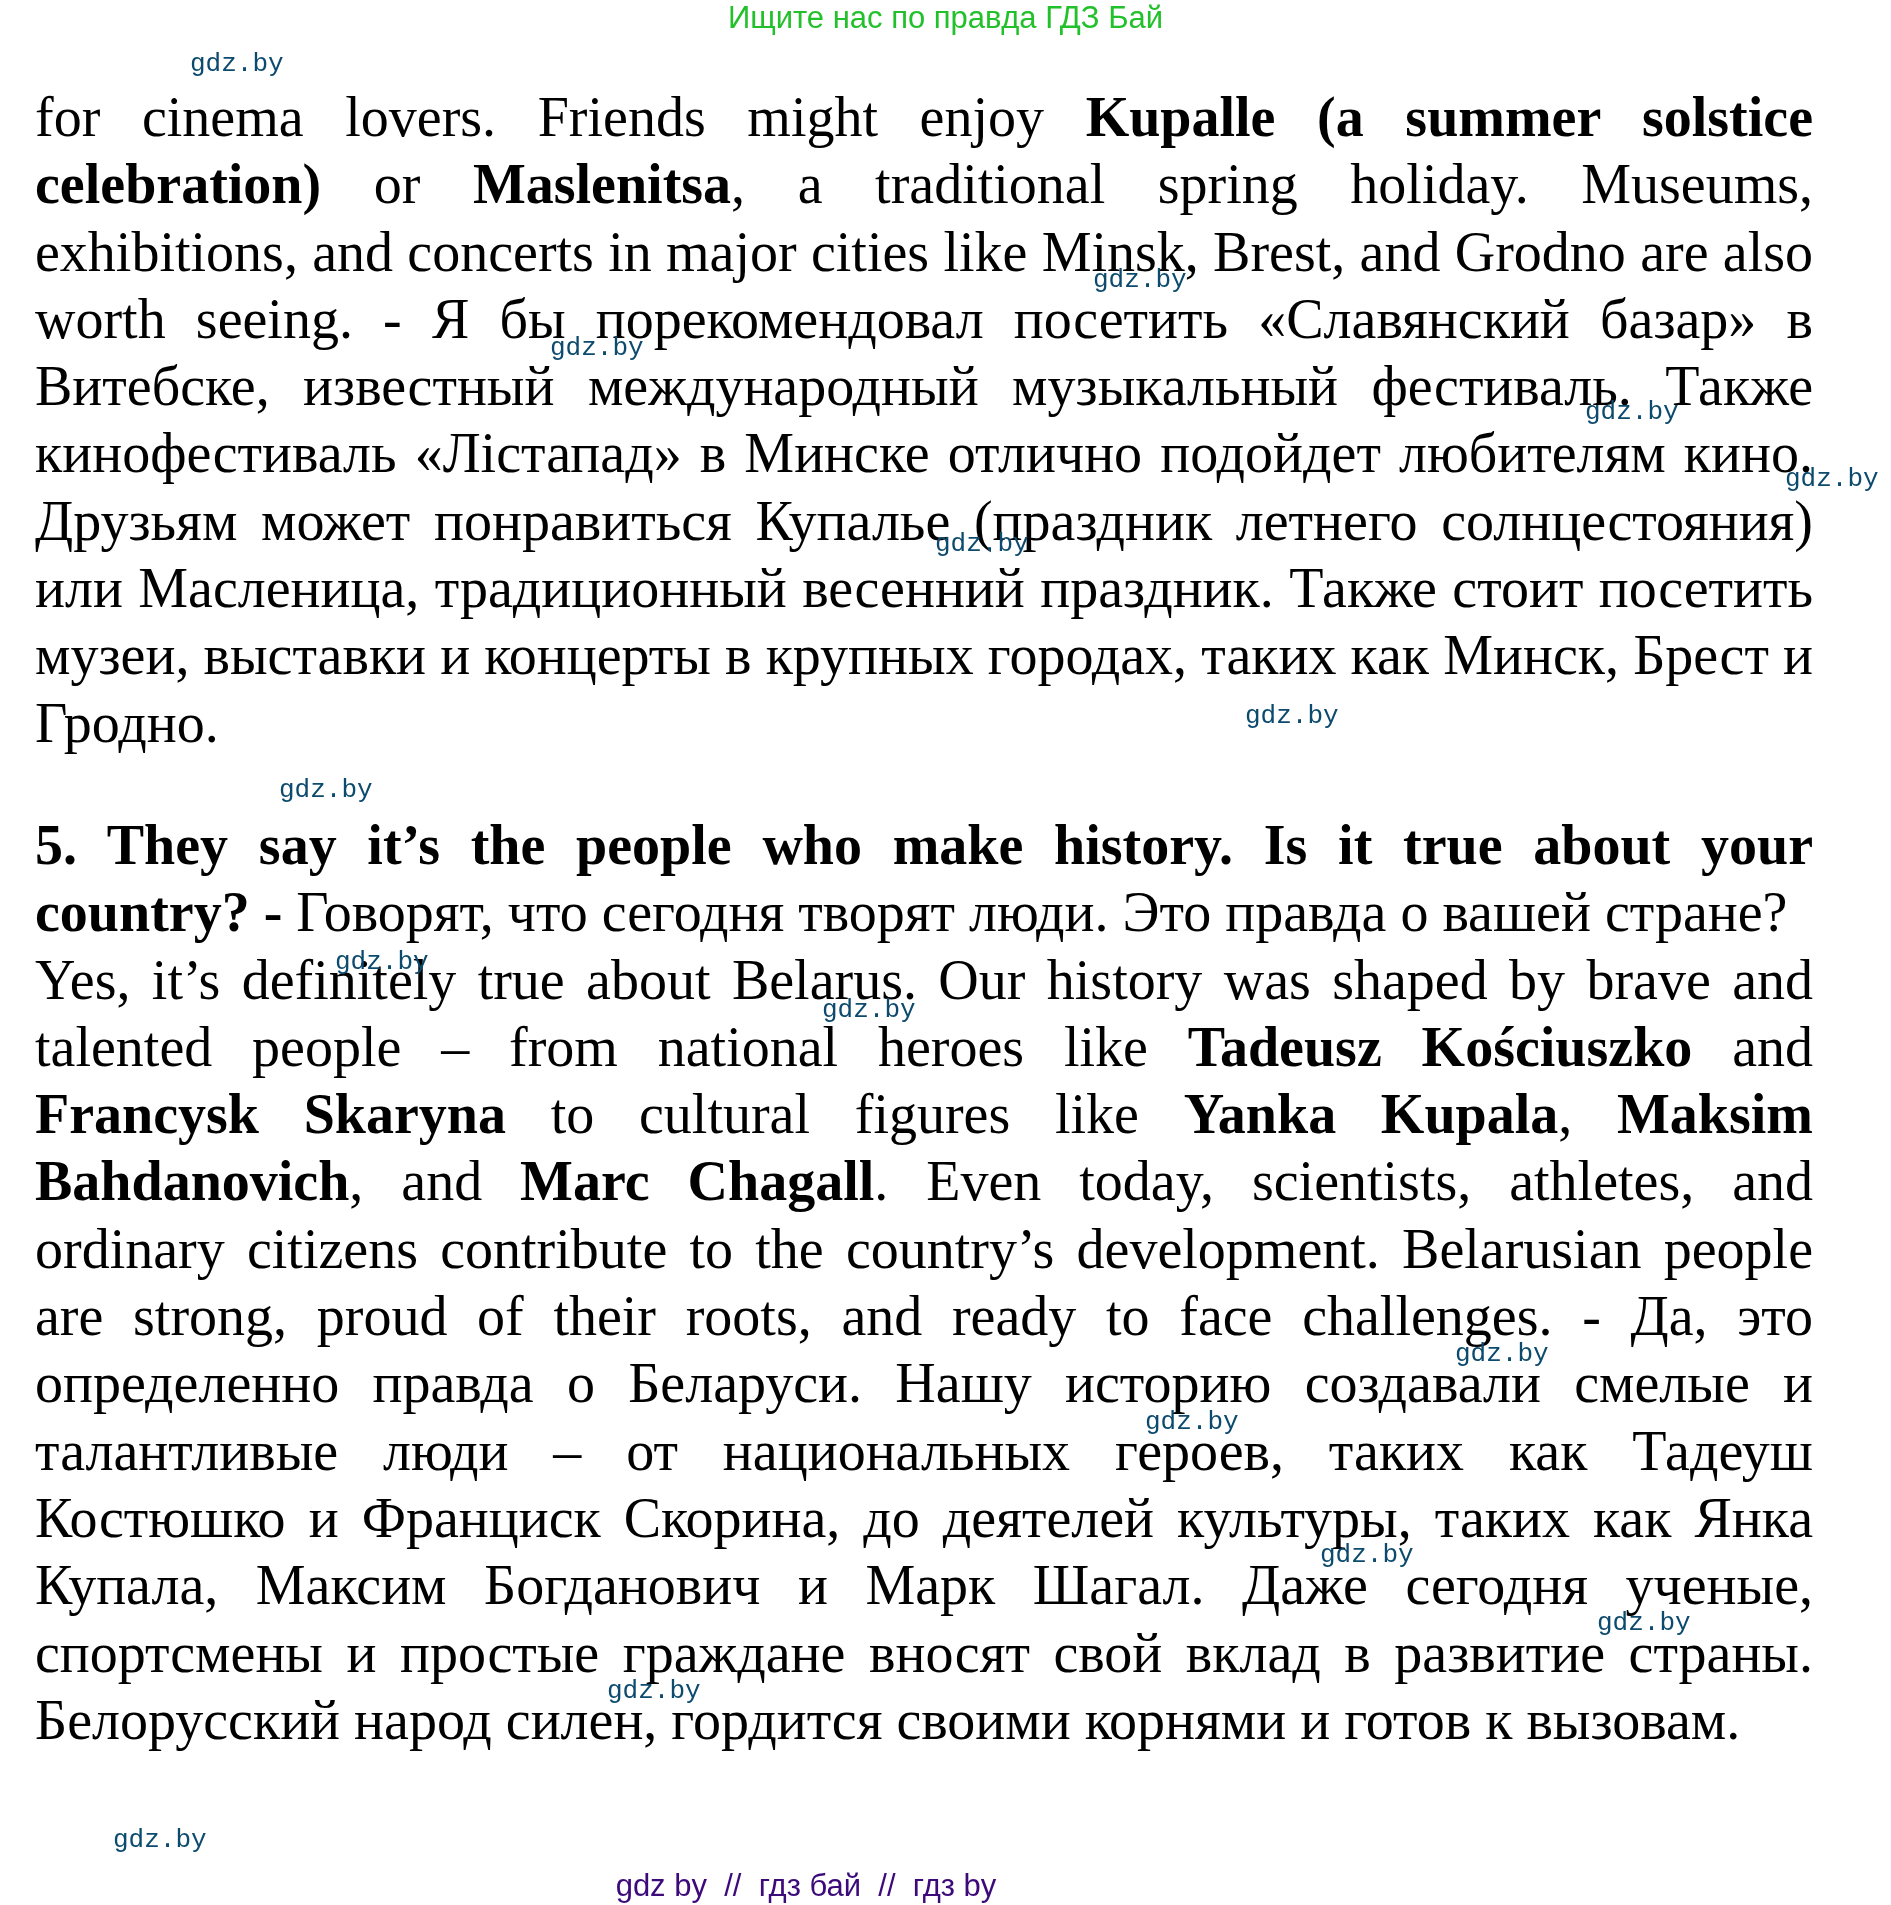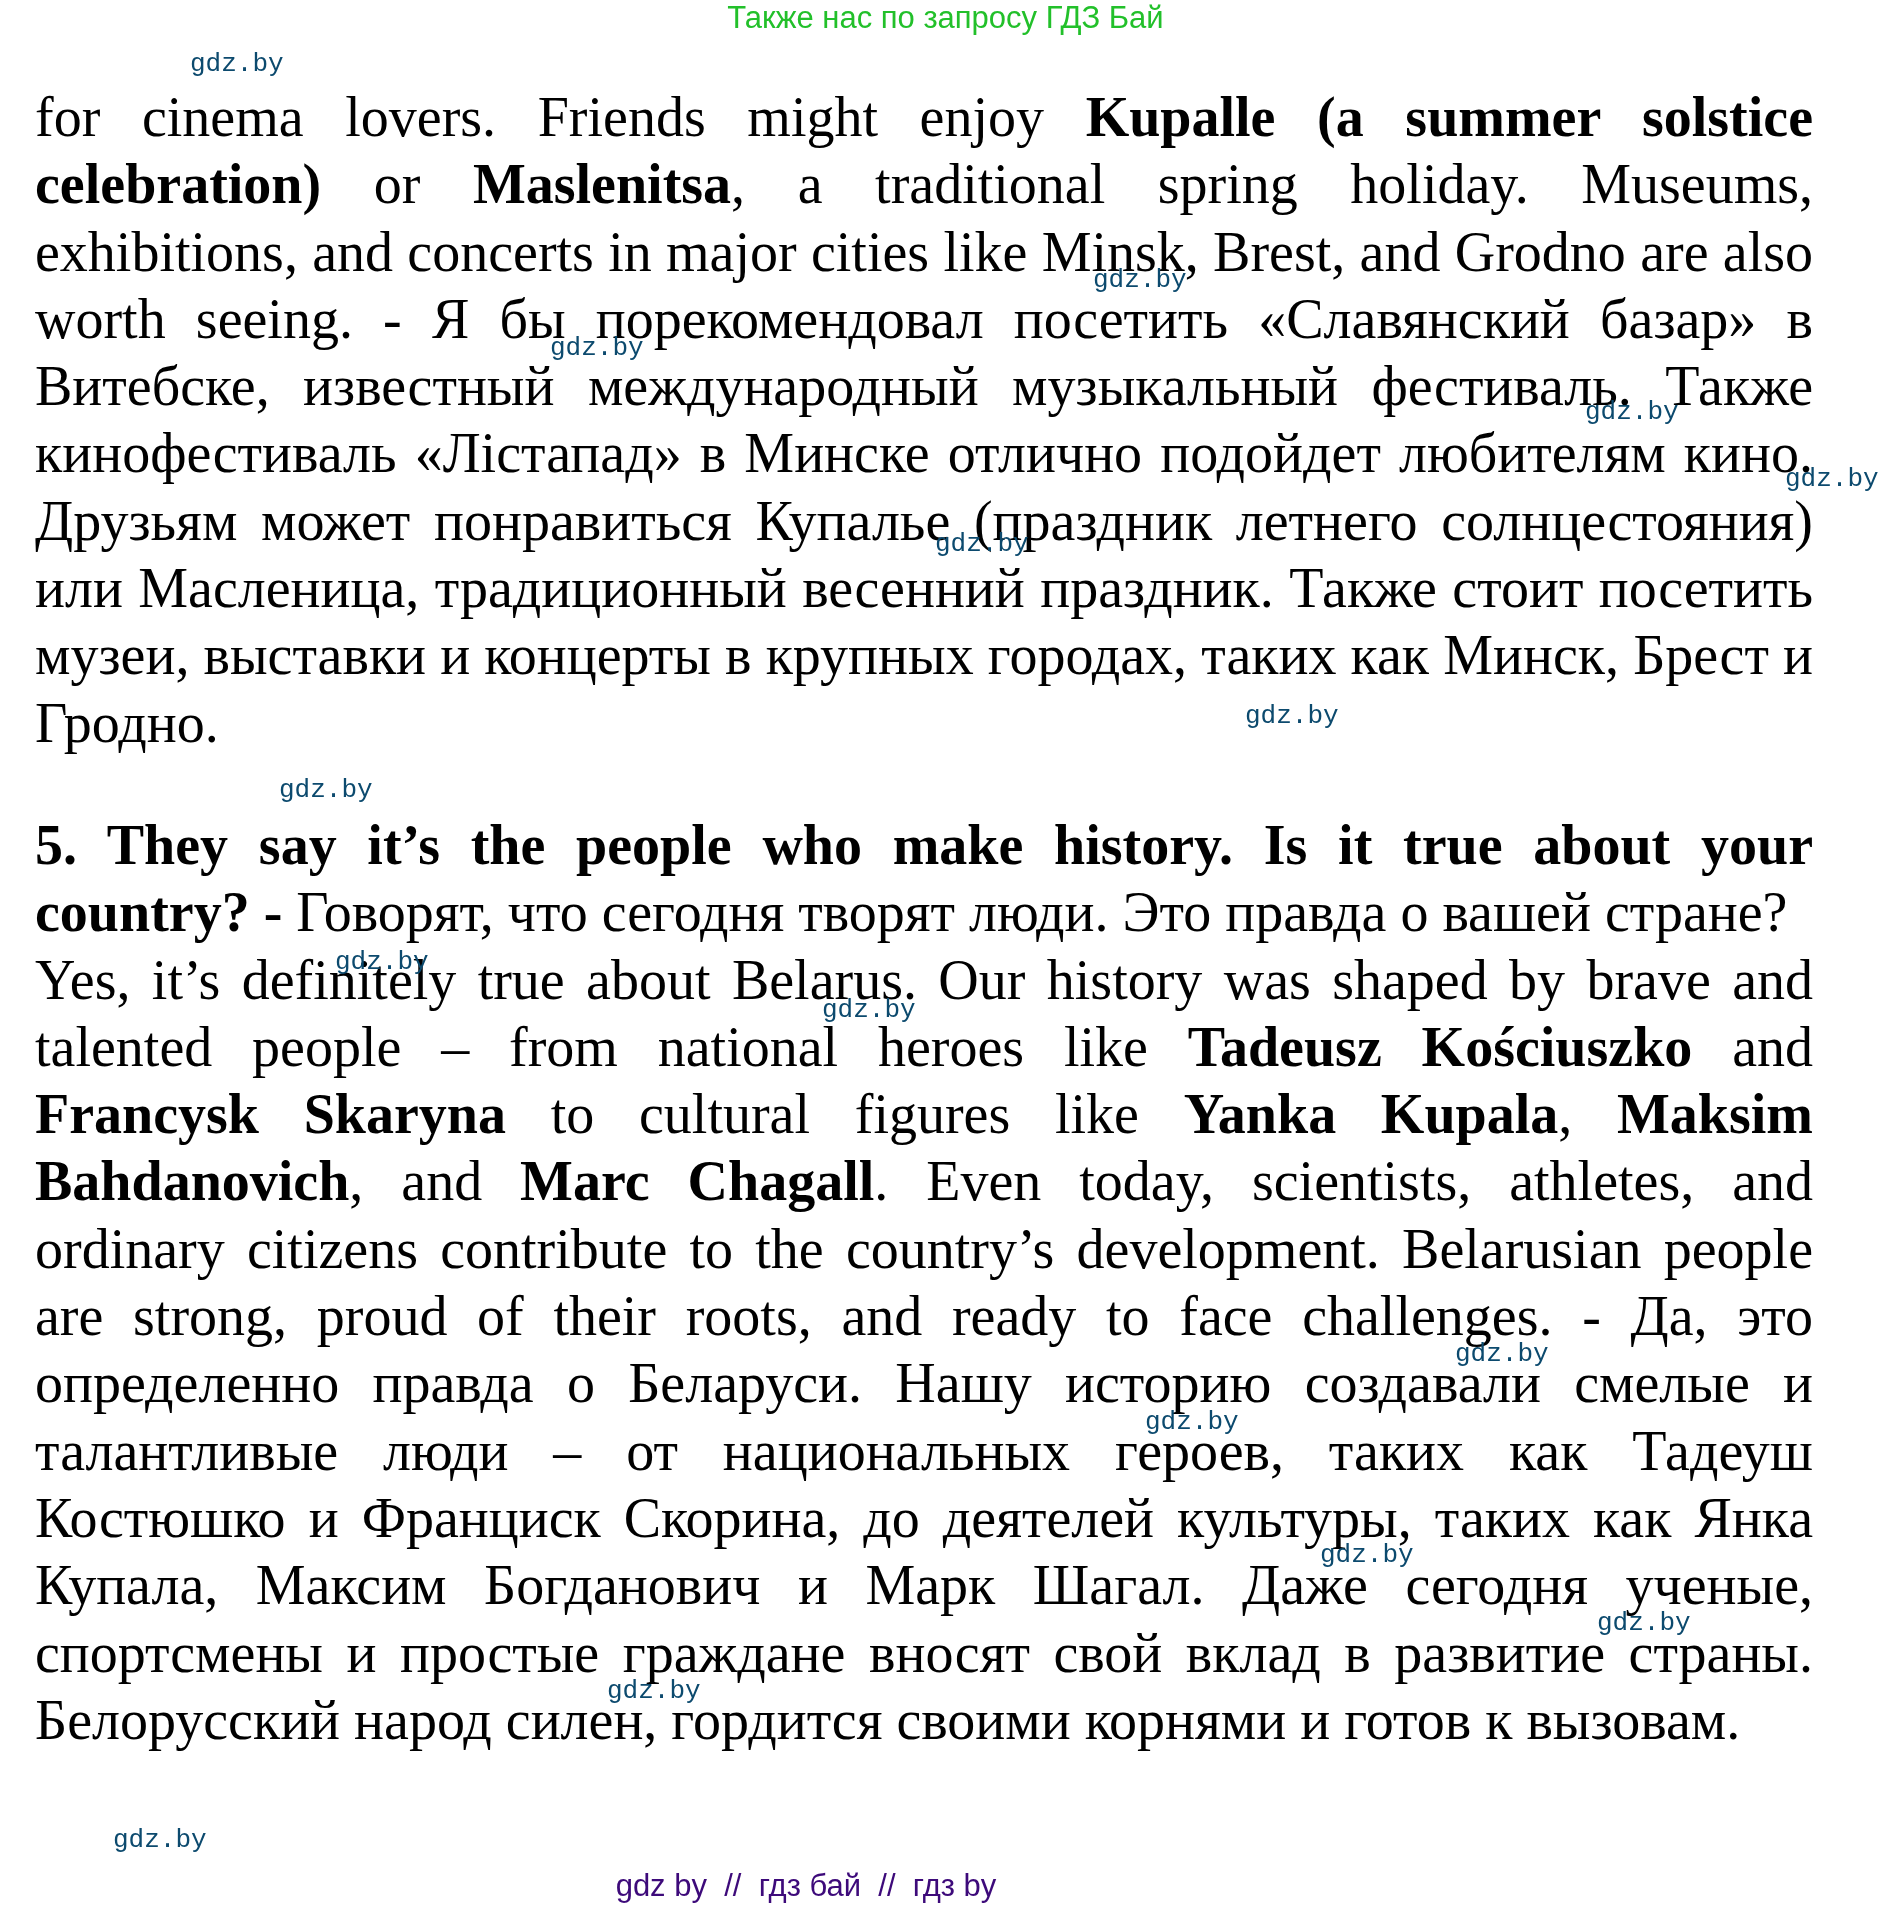--- a/index.html
+++ b/index.html
@@ -12,21 +12,21 @@
   .doc b { font-weight:bold; }
   .block1 { top:84px; }
   .block2 { top:812px; }
   .wm { position:absolute; font-family:Liberation Mono, monospace; font-size:26px; color:#0c4a6e; line-height:28px; }
   .footer { position:absolute; top:1868px; left:0; width:1612px; text-align:center;
     font-family:"Liberation Sans", sans-serif; font-size:31px; color:#3d0a7a; line-height:36px; white-space:pre; }
 </style>
 </head>
 <body>
 
-<div class="banner">Также нас по запросу ГДЗ Бай</div>
+<div class="banner">Ищите нас по правда ГДЗ Бай</div>
 
 <div class="doc block1">
   <p><span>for cinema lovers. Friends might enjoy </span><b>Kupalle (a summer solstice celebration)</b><span> or </span><b>Maslenitsa</b><span>, a traditional spring holiday. Museums, exhibitions, and concerts in major cities like Minsk, Brest, and Grodno are also worth seeing. - Я бы порекомендовал посетить «Славянский базар» в Витебске, известный международный музыкальный фестиваль. Также кинофестиваль «Лістапад» в Минске отлично подойдет любителям кино. Друзьям может понравиться Купалье (праздник летнего солнцестояния) или Масленица, традиционный весенний праздник. Также стоит посетить музеи, выставки и концерты в крупных городах, таких как Минск, Брест и Гродно.</span></p>
 </div>
 
 <div class="doc block2">
   <p><b>5. They say it’s the people who make history. Is it true about your country? -</b><span> Говорят, что сегодня творят люди. Это правда о вашей стране?</span></p>
   <p><span>Yes, it’s definitely true about Belarus. Our history was shaped by brave and talented people – from national heroes like </span><b>Tadeusz Kościuszko</b><span> and </span><b>Francysk Skaryna</b><span> to cultural figures like </span><b>Yanka Kupala</b><span>, </span><b>Maksim Bahdanovich</b><span>, and </span><b>Marc Chagall</b><span>. Even today, scientists, athletes, and ordinary citizens contribute to the country’s development. Belarusian people are strong, proud of their roots, and ready to face challenges. - Да, это определенно правда о Беларуси. Нашу историю создавали смелые и талантливые люди – от национальных героев, таких как Тадеуш Костюшко и Франциск Скорина, до деятелей культуры, таких как Янка Купала, Максим Богданович и Марк Шагал. Даже сегодня ученые, спортсмены и простые граждане вносят свой вклад в развитие страны. Белорусский народ силен, гордится своими корнями и готов к вызовам.</span></p>
 </div>
 

